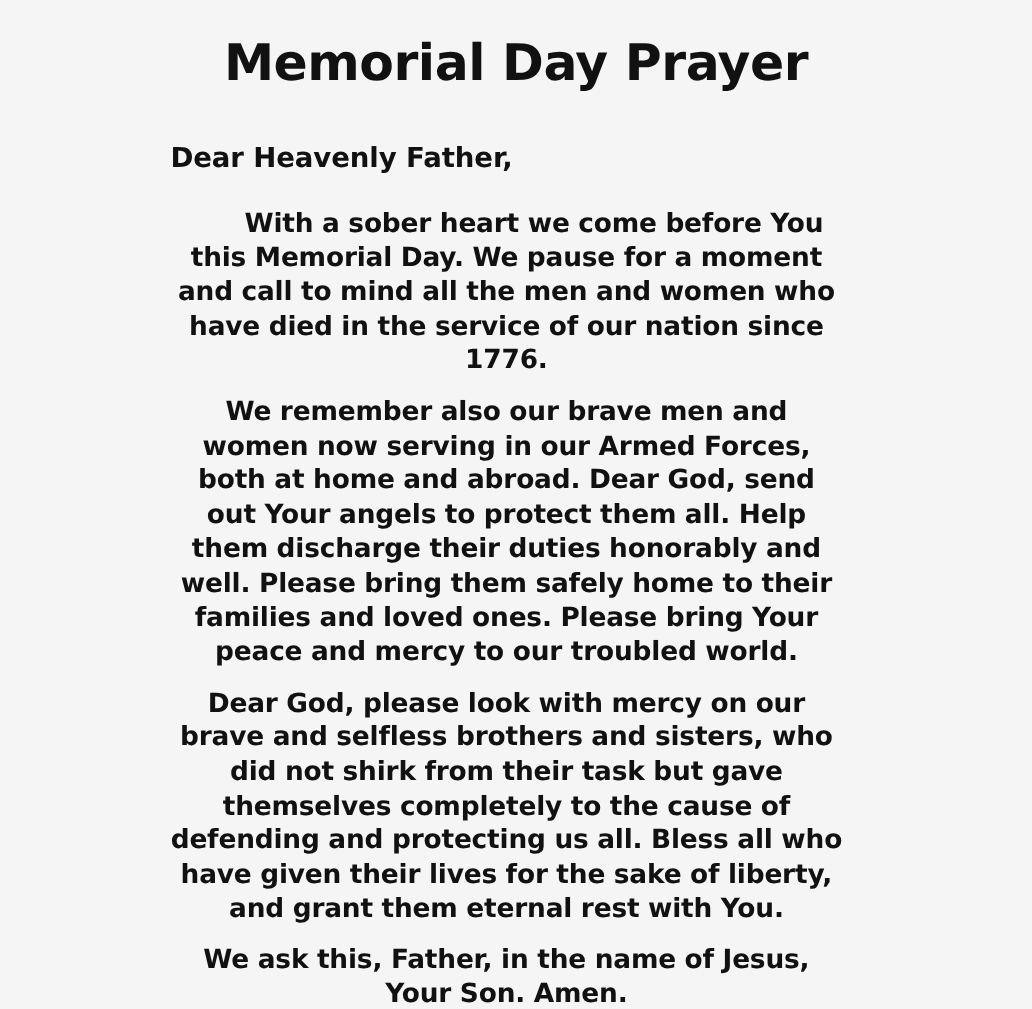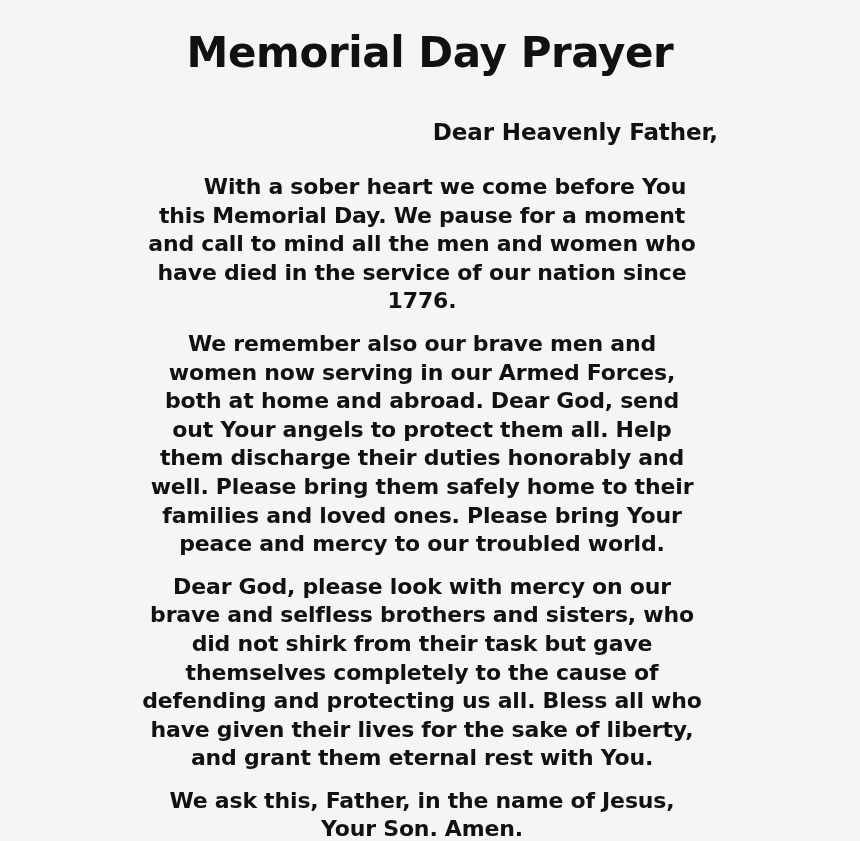--- a/index.html
+++ b/index.html
@@ -48,21 +48,21 @@
     color: #111111;
     font-family: "DejaVu Sans", "Liberation Sans", sans-serif;
   }
 
   .salutation {
     font-size: 23px;
     line-height: 29px;
     font-weight: 700;
     letter-spacing: -0.1px;
     margin: 0 0 26px 0;
-    text-align: right;
+    text-align: left;
   }
 
   .para {
     font-size: 22px;
     line-height: 28.6px;
     font-weight: 700;
     letter-spacing: -0.15px;
     margin: 0 16px 14px 0;
     text-align: center;
     word-spacing: -0.3px;

